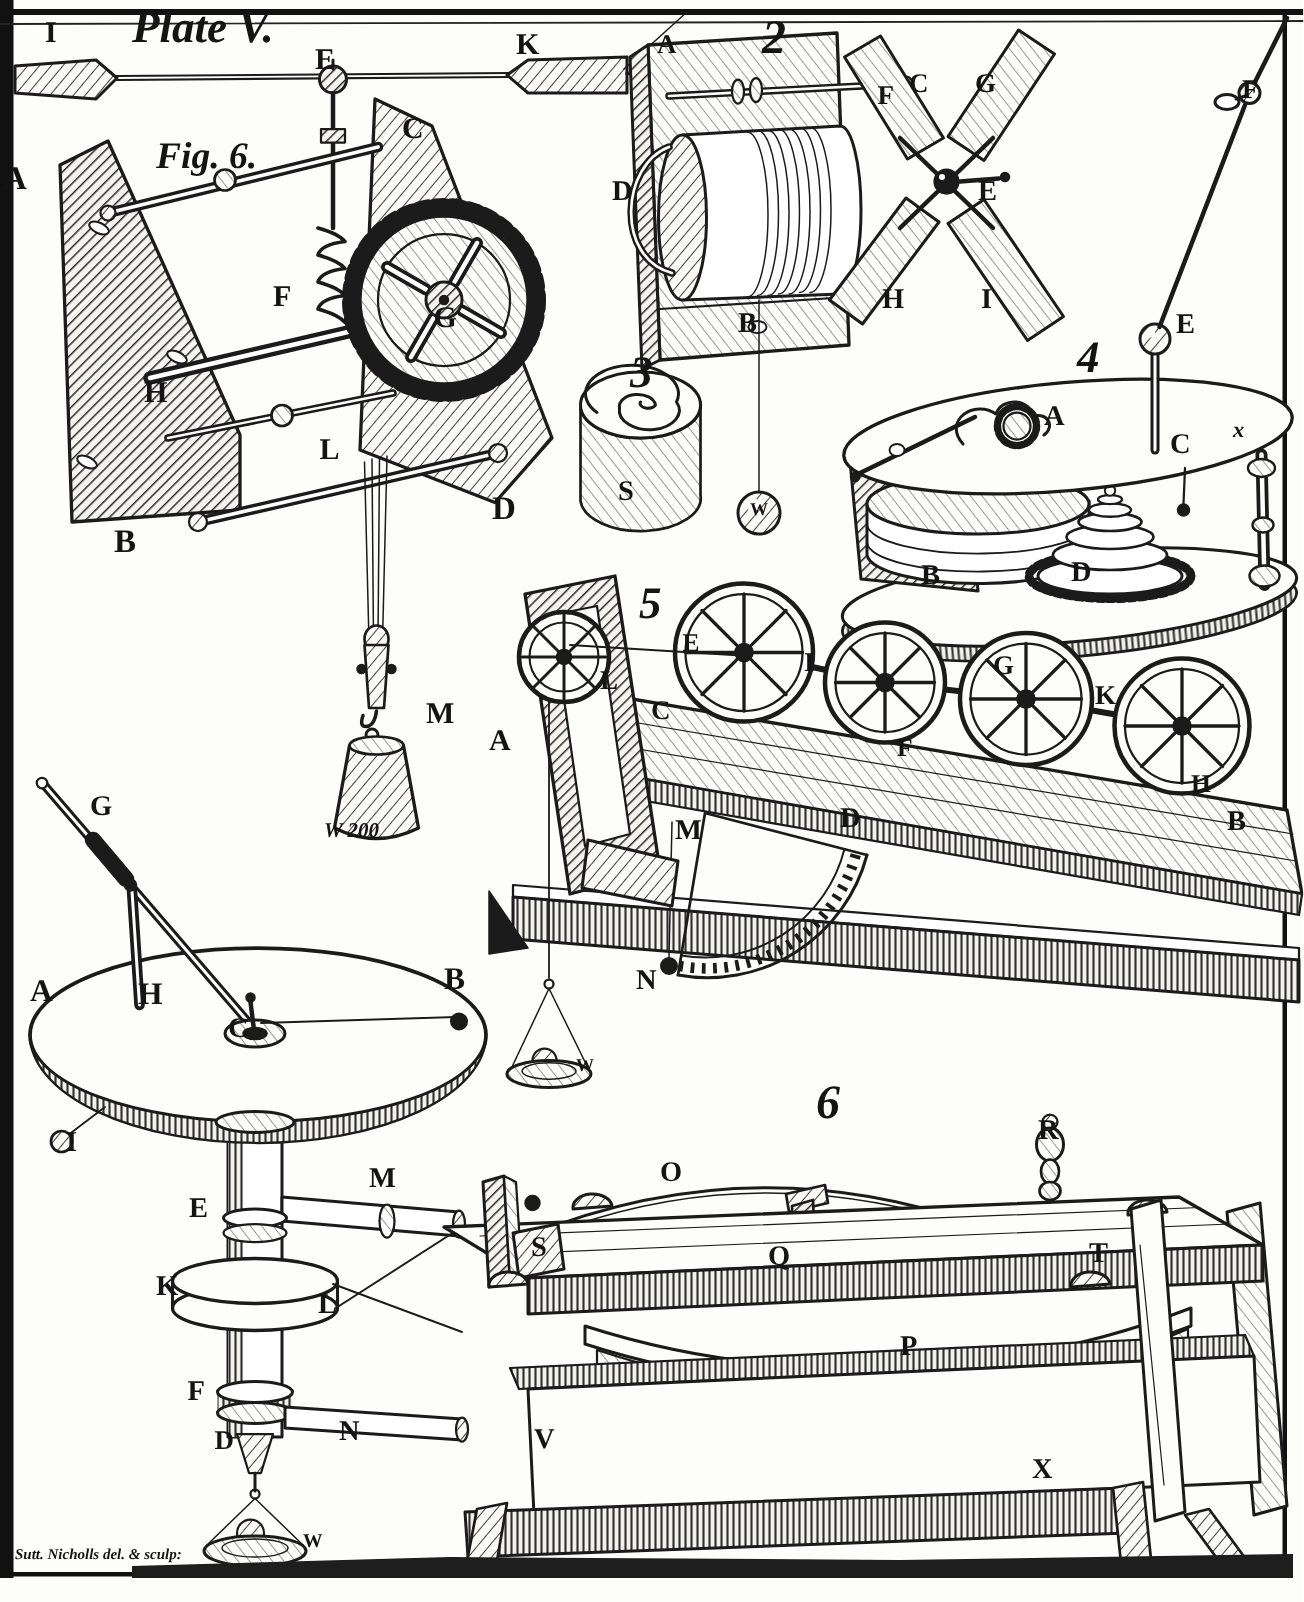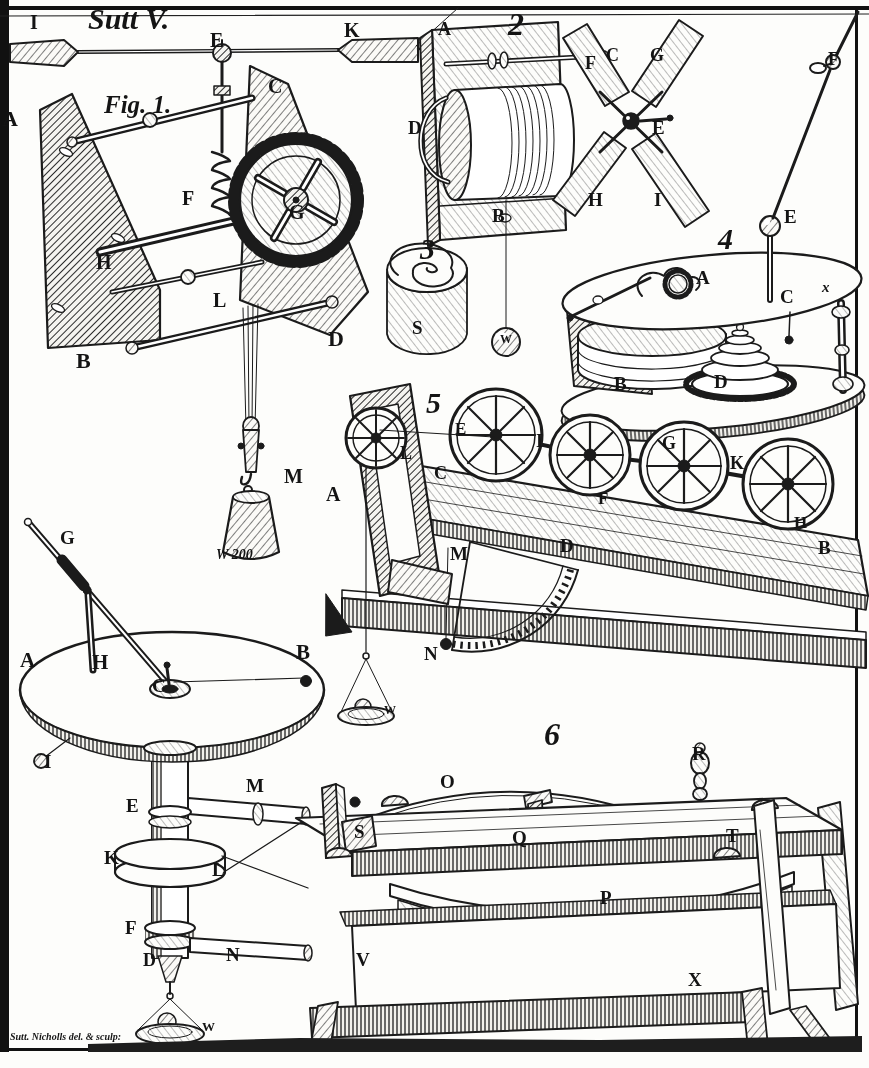--- a/index.html
+++ b/index.html
@@ -357,22 +357,22 @@
     <polygon points="742,992 762,988 768,1046 748,1048" fill="url(#hD2)" stroke-width="1.8"></polygon>
 
     <polygon points="754,806 774,800 790,1008 770,1014" fill="#fdfdfb" stroke-width="2"></polygon>
     <line x1="760" y1="830" x2="776" y2="990" stroke-width="0.8"></line>
     <polygon points="790,1010 806,1006 834,1044 818,1048" fill="url(#hD2)" stroke-width="1.8"></polygon>
     <path d="M88,1044 L300,1038 L600,1040 L862,1036 L862,1052 L88,1052 Z" fill="#1e1e1e" stroke="none"></path>
   </g>
 </svg>
 
 <div class="labels" id="labels-layer">
-      <span class="caption" style="left: 88px; top: 4px; font-size: 30px;">Sutt V.</span>
-      <span class="caption" style="left: 104px; top: 92px; font-size: 25px;">Fig. 1.</span>
+      <span class="caption" style="left: 88px; top: 4px; font-size: 30px;">Plate V.</span>
+      <span class="caption" style="left: 104px; top: 92px; font-size: 25px;">Fig. 6.</span>
       <span class="caption" style="left: 508px; top: 8px; font-size: 32px;">2</span>
       <span class="caption" style="left: 420px; top: 234px; font-size: 30px;">3</span>
       <span class="caption" style="left: 718px; top: 224px; font-size: 30px;">4</span>
       <span class="caption" style="left: 426px; top: 388px; font-size: 30px;">5</span>
       <span class="caption" style="left: 544px; top: 718px; font-size: 32px;">6</span>
       <span class="caption" style="left: 10px; top: 1032px; font-size: 10px;">Sutt. Nicholls del. &amp; sculp:</span>
       <span class="label" style="left: 30px; top: 12px; font-size: 20px;">I</span>
       <span class="label" style="left: 210px; top: 30px; font-size: 20px;">E</span>
       <span class="label" style="left: 344px; top: 20px; font-size: 20px;">K</span>
       <span class="label" style="left: 2px; top: 108px; font-size: 22px;">A</span>

